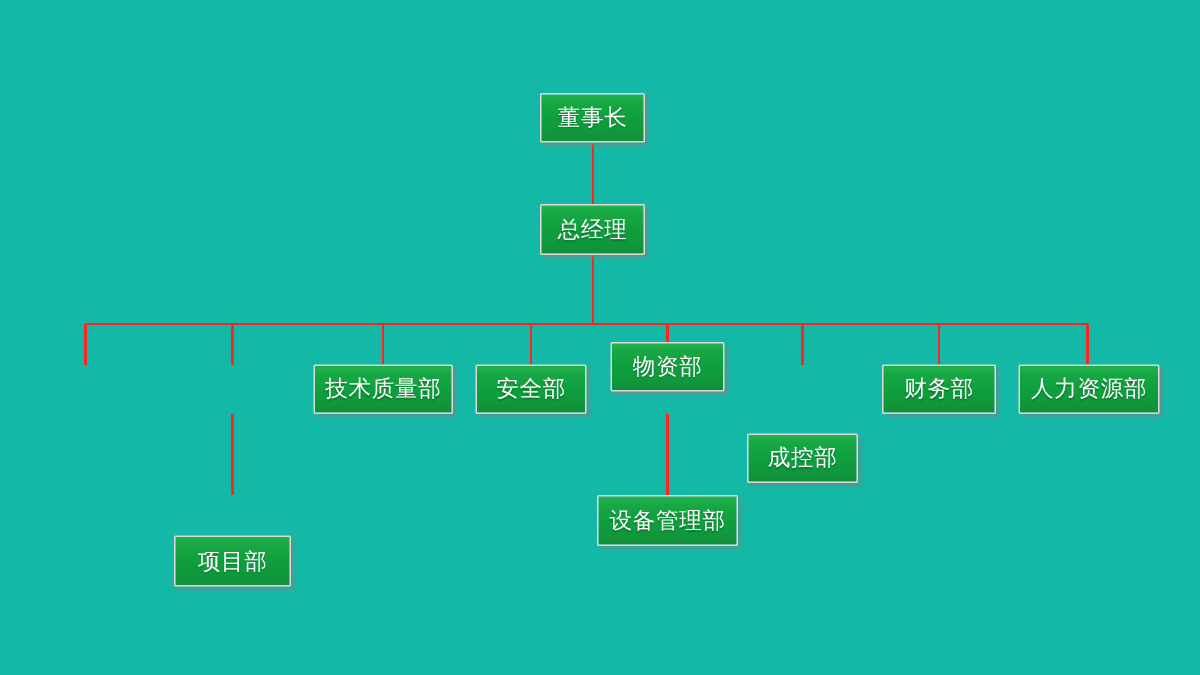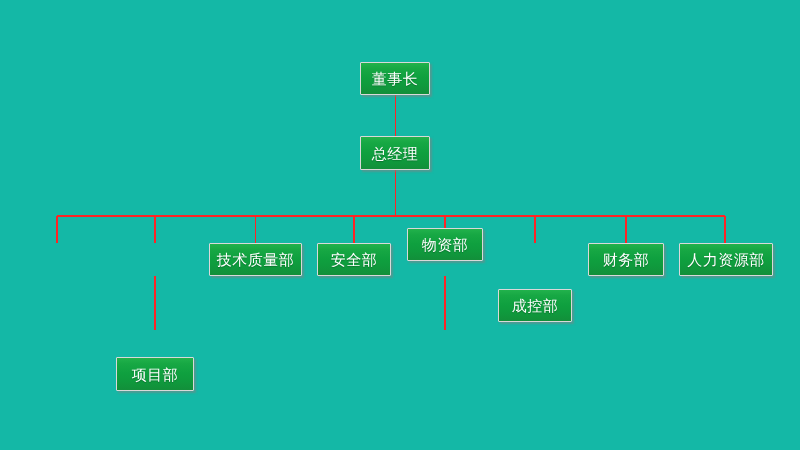--- a/index.html
+++ b/index.html
@@ -125,14 +125,17 @@
   </div>
 
   <div class="org-box level-3" style="left:679px; top:243px; width:94px; height:33px;">
     <span class="box-label">人力资源部</span>
   </div>
 
   <div class="org-box level-4" style="left:116px; top:330px; width:78px; height:34px;margin-top:27px;">
     <span class="box-label">项目部</span>
   </div>
 
+  <div class="org-box level-4" style="left:398px; top:330px; width:94px; height:34px;">
+    <span class="box-label">设备管理部</span>
+  </div>
 
 </div>
 
 </body></html>

